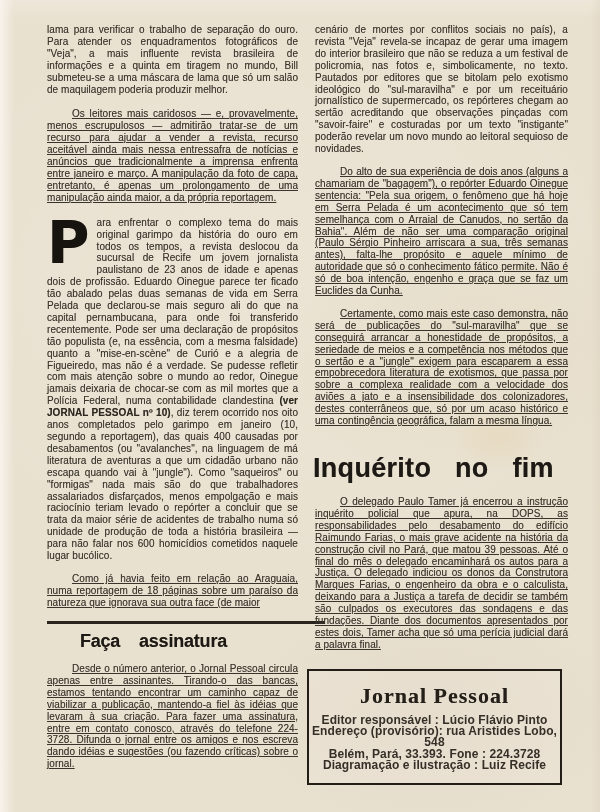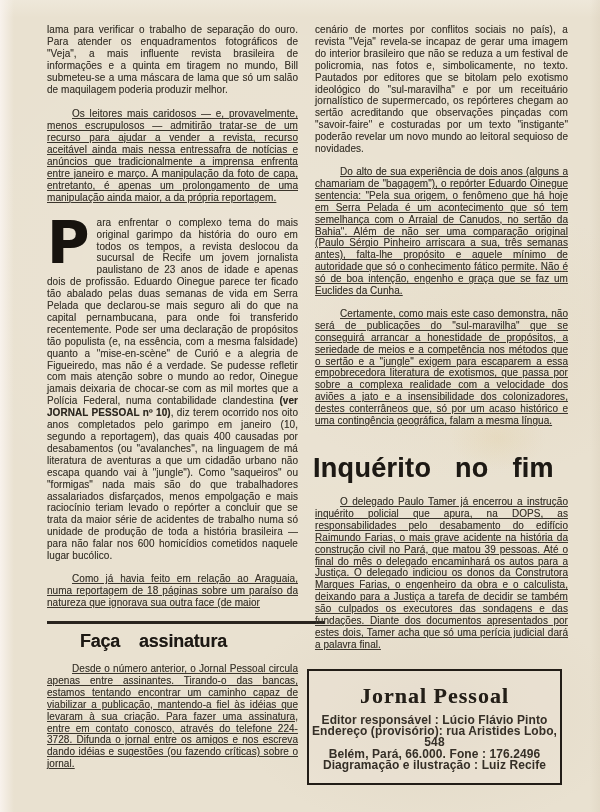--- a/index.html
+++ b/index.html
@@ -122,17 +122,17 @@
 
   <div class="inquerito-section">
     <h2 class="inquerito-heading">Inquérito no fim</h2>
     <p class="para indent no-gap">O delegado Paulo Tamer já encerrou a instrução inquérito policial que apura, na DOPS, as responsabilidades pelo desabamento do edifício Raimundo Farias, o mais grave acidente na história da construção civil no Pará, que matou 39 pessoas. Até o final do mês o delegado encaminhará os autos para a Justiça. O delegado indiciou os donos da Construtora Marques Farias, o engenheiro da obra e o calculista, deixando para a Justiça a tarefa de decidir se também são culpados os executores das sondagens e das fundações. Diante dos documentos apresentados por estes dois, Tamer acha que só uma perícia judicial dará a palavra final.</p>
   </div>
 
   <div class="masthead-box">
     <div class="masthead-title">Jornal Pessoal</div>
     <div class="masthead-line">Editor responsável : Lúcio Flávio Pinto</div>
     <div class="masthead-line">Endereço (provisório): rua Aristides Lobo, 548</div>
-    <div class="masthead-line">Belém, Pará, 66.000. Fone : 176.2496</div>
+    <div class="masthead-line">Belém, Pará, 33.393. Fone : 224.3728</div>
     <div class="masthead-line">Diagramação e ilustração : Luiz Recife</div>
   </div>
 
 </div>
 
 </body></html>

